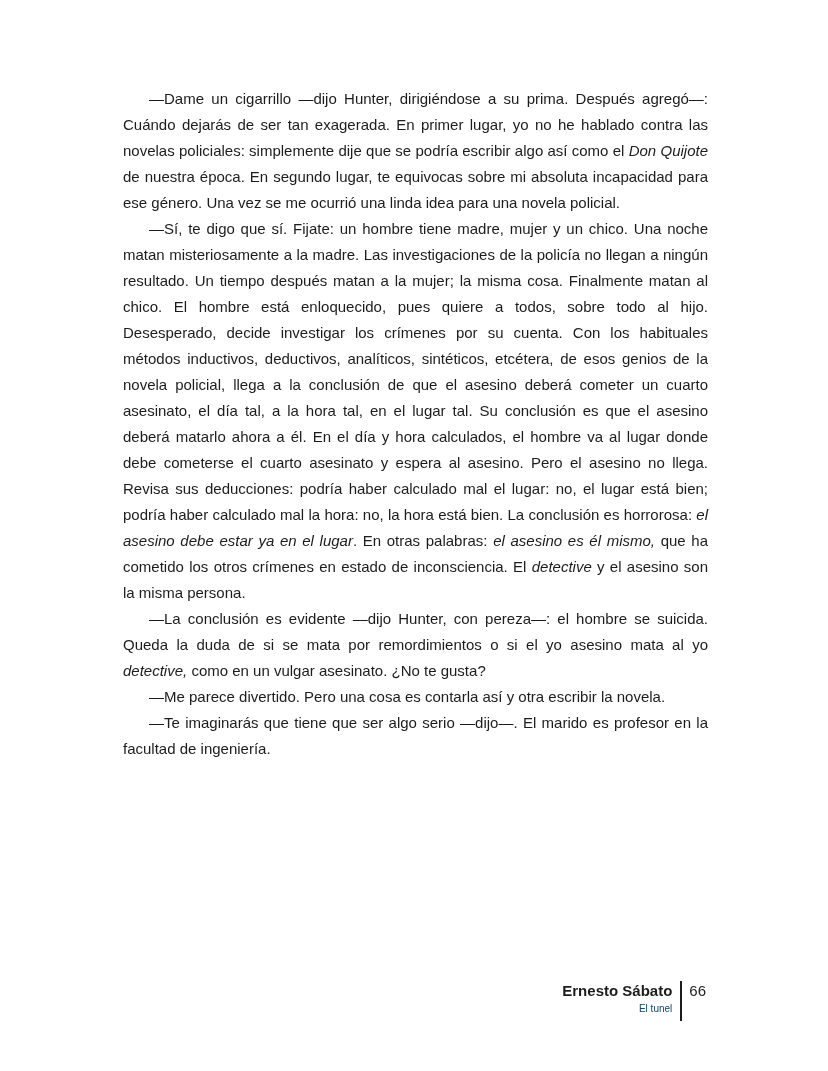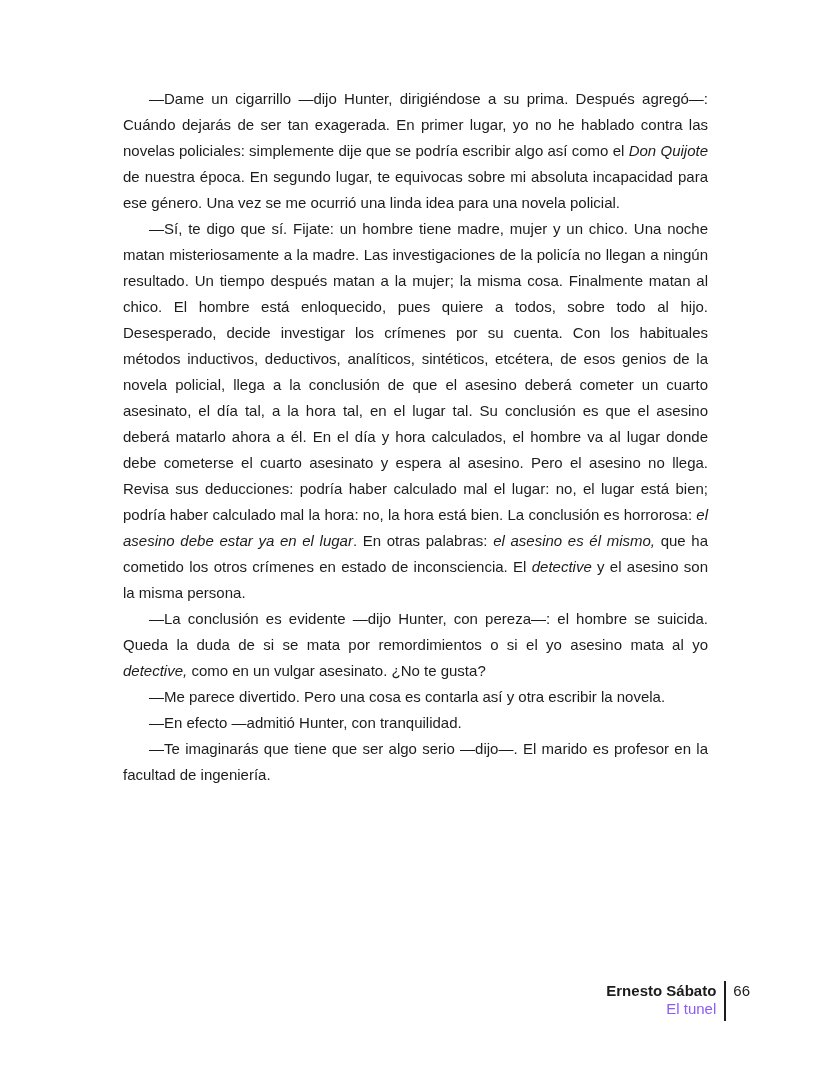--- a/index.html
+++ b/index.html
@@ -28,35 +28,34 @@
   }
   .para em { font-style: italic; }
   .footer {
     position: absolute;
     top: 981px;
     left: 0;
     width: 706px;
     display: flex;
     justify-content: flex-end;
     align-items: flex-start;
-    margin-left: 44px;
   }
   .footer-text {
     text-align: right;
     padding-right: 8px;
   }
   .footer-author {
     font-weight: 700;
     font-size: 15px;
     line-height: 19px;
   }
   .footer-title {
-    font-size: 15px;
+    font-size: 10px;
     line-height: 17px;
-    color: #8b5cf6;
+    color: #0c4a6e;
   }
   .footer-divider {
     width: 2px;
     height: 40px;
     background: #1c1c1c;
   }
   .footer-page {
     font-weight: 400;
     font-size: 15px;
     line-height: 19px;
@@ -64,21 +63,20 @@
   }
 </style>
 </head>
 <body>
 
 <div class="page-body">
     <p class="para"><span>—Dame un cigarrillo —dijo Hunter, dirigiéndose a su prima. Después agregó—: Cuándo dejarás de ser tan exagerada. En primer lugar, yo no he hablado contra las novelas policiales: simplemente dije que se podría escribir algo así como el </span><em>Don Quijote</em><span> de nuestra época. En segundo lugar, te equivocas sobre mi absoluta incapacidad para ese género. Una vez se me ocurrió una linda idea para una novela policial.</span></p>
     <p class="para"><span>—Sí, te digo que sí. Fijate: un hombre tiene madre, mujer y un chico. Una noche matan misteriosamente a la madre. Las investigaciones de la policía no llegan a ningún resultado. Un tiempo después matan a la mujer; la misma cosa. Finalmente matan al chico. El hombre está enloquecido, pues quiere a todos, sobre todo al hijo. Desesperado, decide investigar los crímenes por su cuenta. Con los habituales métodos inductivos, deductivos, analíticos, sintéticos, etcétera, de esos genios de la novela policial, llega a la conclusión de que el asesino deberá cometer un cuarto asesinato, el día tal, a la hora tal, en el lugar tal. Su conclusión es que el asesino deberá matarlo ahora a él. En el día y hora calculados, el hombre va al lugar donde debe cometerse el cuarto asesinato y espera al asesino. Pero el asesino no llega. Revisa sus deducciones: podría haber calculado mal el lugar: no, el lugar está bien; podría haber calculado mal la hora: no, la hora está bien. La conclusión es horrorosa: </span><em>el asesino debe estar ya en el lugar</em><span>. En otras palabras: </span><em>el asesino es él mismo,</em><span> que ha cometido los otros crímenes en estado de inconsciencia. El </span><em>detective</em><span> y el asesino son la misma persona.</span></p>
     <p class="para"><span>—La conclusión es evidente —dijo Hunter, con pereza—: el hombre se suicida. Queda la duda de si se mata por remordimientos o si el yo asesino mata al yo </span><em>detective,</em><span> como en un vulgar asesinato. ¿No te gusta?</span></p>
     <p class="para"><span>—Me parece divertido. Pero una cosa es contarla así y otra escribir la novela.</span></p>
-    <p class="para"><span>—En efecto —admitió Hunter, con tranquilidad.</span></p>
     <p class="para"><span>—Te imaginarás que tiene que ser algo serio —dijo—. El marido es profesor en la facultad de ingeniería.</span></p>
   </div>
 
 <div class="footer">
   <div class="footer-text">
     <div class="footer-author">Ernesto Sábato</div>
     <div class="footer-title">El tunel</div>
   </div>
   <div class="footer-divider"></div>
   <div class="footer-page">66</div>

